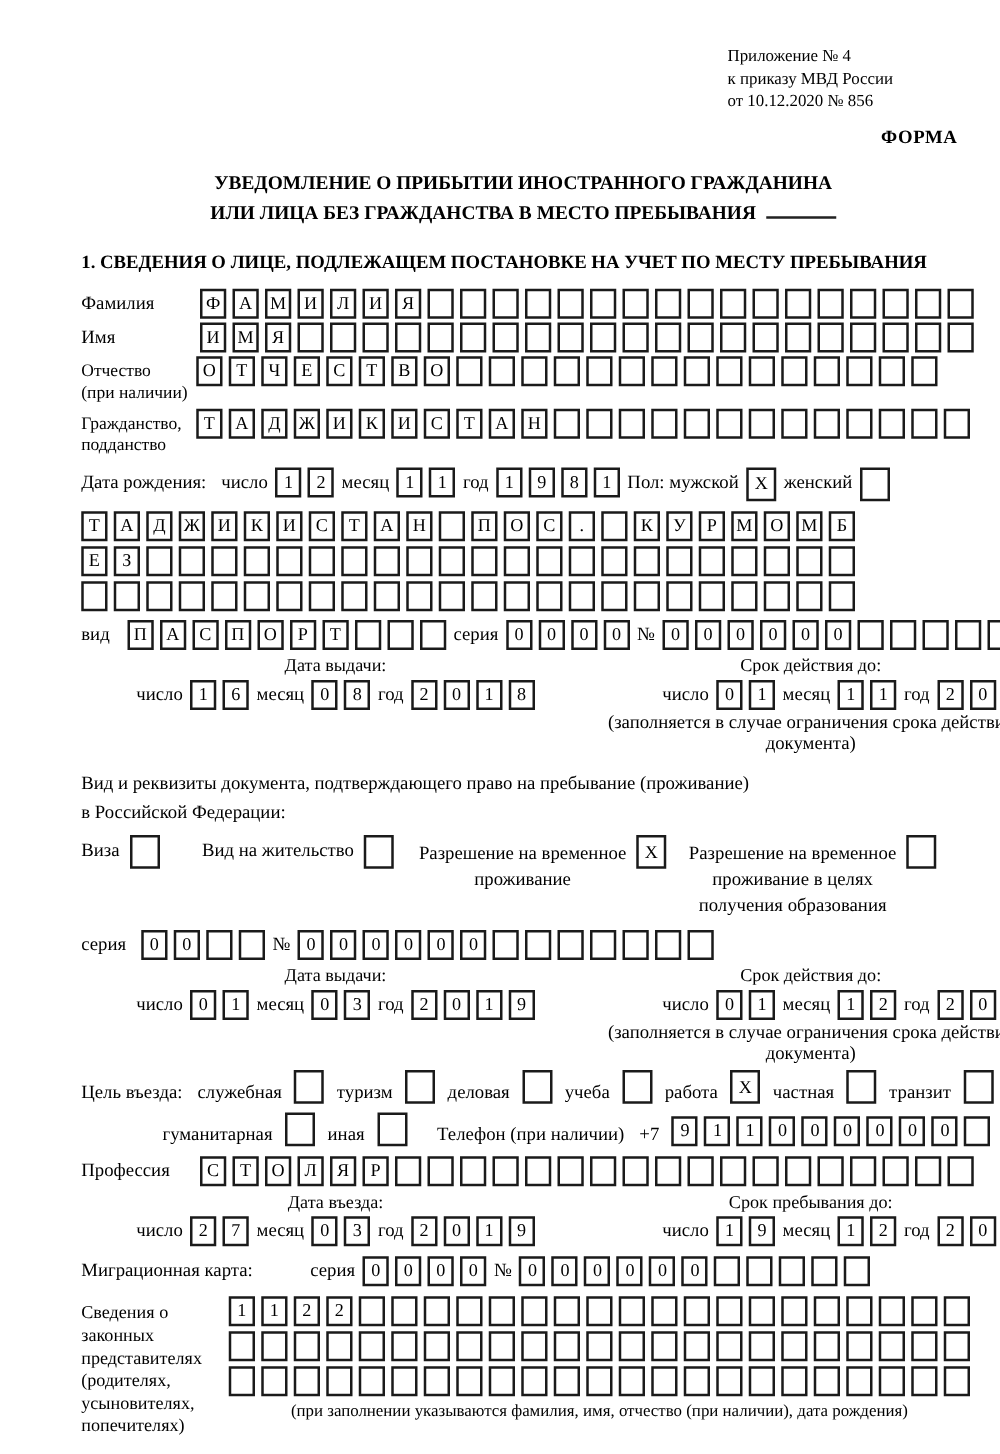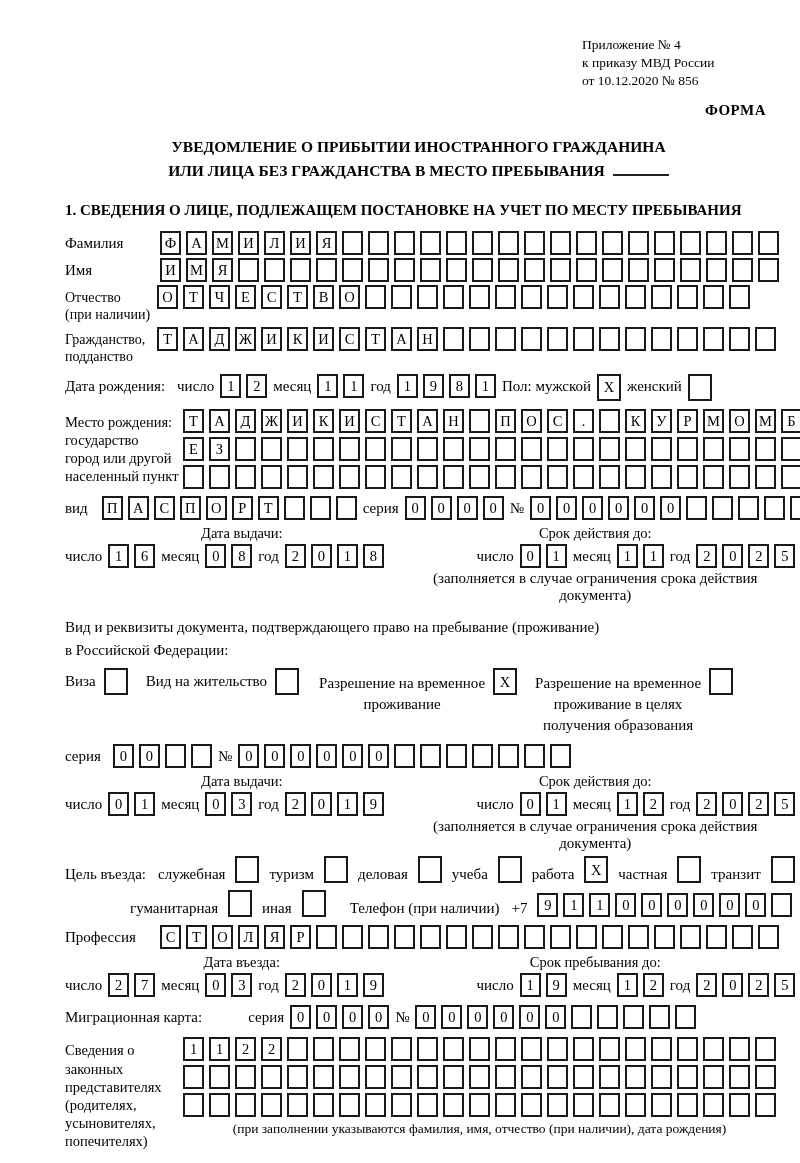--- a/index.html
+++ b/index.html
@@ -34,21 +34,21 @@
     border:2px solid #1a1a1a;
     display:flex; align-items:center; justify-content:center;
     font-size:14.5px; line-height:1;
   }
   .cells.big .cell { width:24px; height:27px; }
   .inline-word { padding:4px 6px 0 6px; white-space:nowrap; }
   .inline-word.first { padding-left:0; }
 
   
   .dates { display:flex; margin-top:5px; }
-  .dates .half { width:50%; }
+  .dates .half { width:50%;margin-left:44px; }
   .dates-head { text-align:center; font-size:14.5px; margin-bottom:2px; }
   .date-line { display:flex; align-items:flex-start; }
   .date-line.left { padding-left:0; }
   .date-line.right { padding-left:58px; }
   .small-note { font-size:15px; text-align:center; margin-top:2px; margin-bottom:4px; }
 
   .para { margin-top:8px; line-height:1.55; }
 
   
   .opts { display:flex; align-items:flex-start; margin-top:6px; margin-bottom:8px; }
@@ -233,26 +233,20 @@
     <div class="cells big">
         <span class="cell">X</span>
       </div>
     <span class="inline-word">женский</span>
     <div class="cells big">
         <span class="cell"></span>
       </div>
   </div>
 
   <div class="row gap-top">
-    <div class="lbl lbl-w2" style="flex-basis:118px; font-size:14.5px;">
-      <div>Место рождения:</div>
-      <div>государство</div>
-      <div>город или другой</div>
-      <div>населенный пункт</div>
-    </div>
     <div class="cells-col">
       <div class="cells">
           <span class="cell">Т</span>
           <span class="cell">А</span>
           <span class="cell">Д</span>
           <span class="cell">Ж</span>
           <span class="cell">И</span>
           <span class="cell">К</span>
           <span class="cell">И</span>
           <span class="cell">С</span>
@@ -419,21 +413,21 @@
     <div>в Российской Федерации:</div>
   </div>
 
   <div class="opts">
     <div class="opt">
       <span class="olabel">Виза</span>
       <div class="cells big">
           <span class="cell"></span>
         </div>
     </div>
-    <div class="opt" style="margin-left:18px;justify-content:center;">
+    <div class="opt" style="margin-left:34px;justify-content:center;">
       <span class="olabel">Вид на жительство</span>
       <div class="cells big">
           <span class="cell"></span>
         </div>
     </div>
     <div class="opt" style="margin-left:20px;">
       <span class="olabel center">
         <div>Разрешение на временное</div>
         <div>проживание</div>
       </span>

